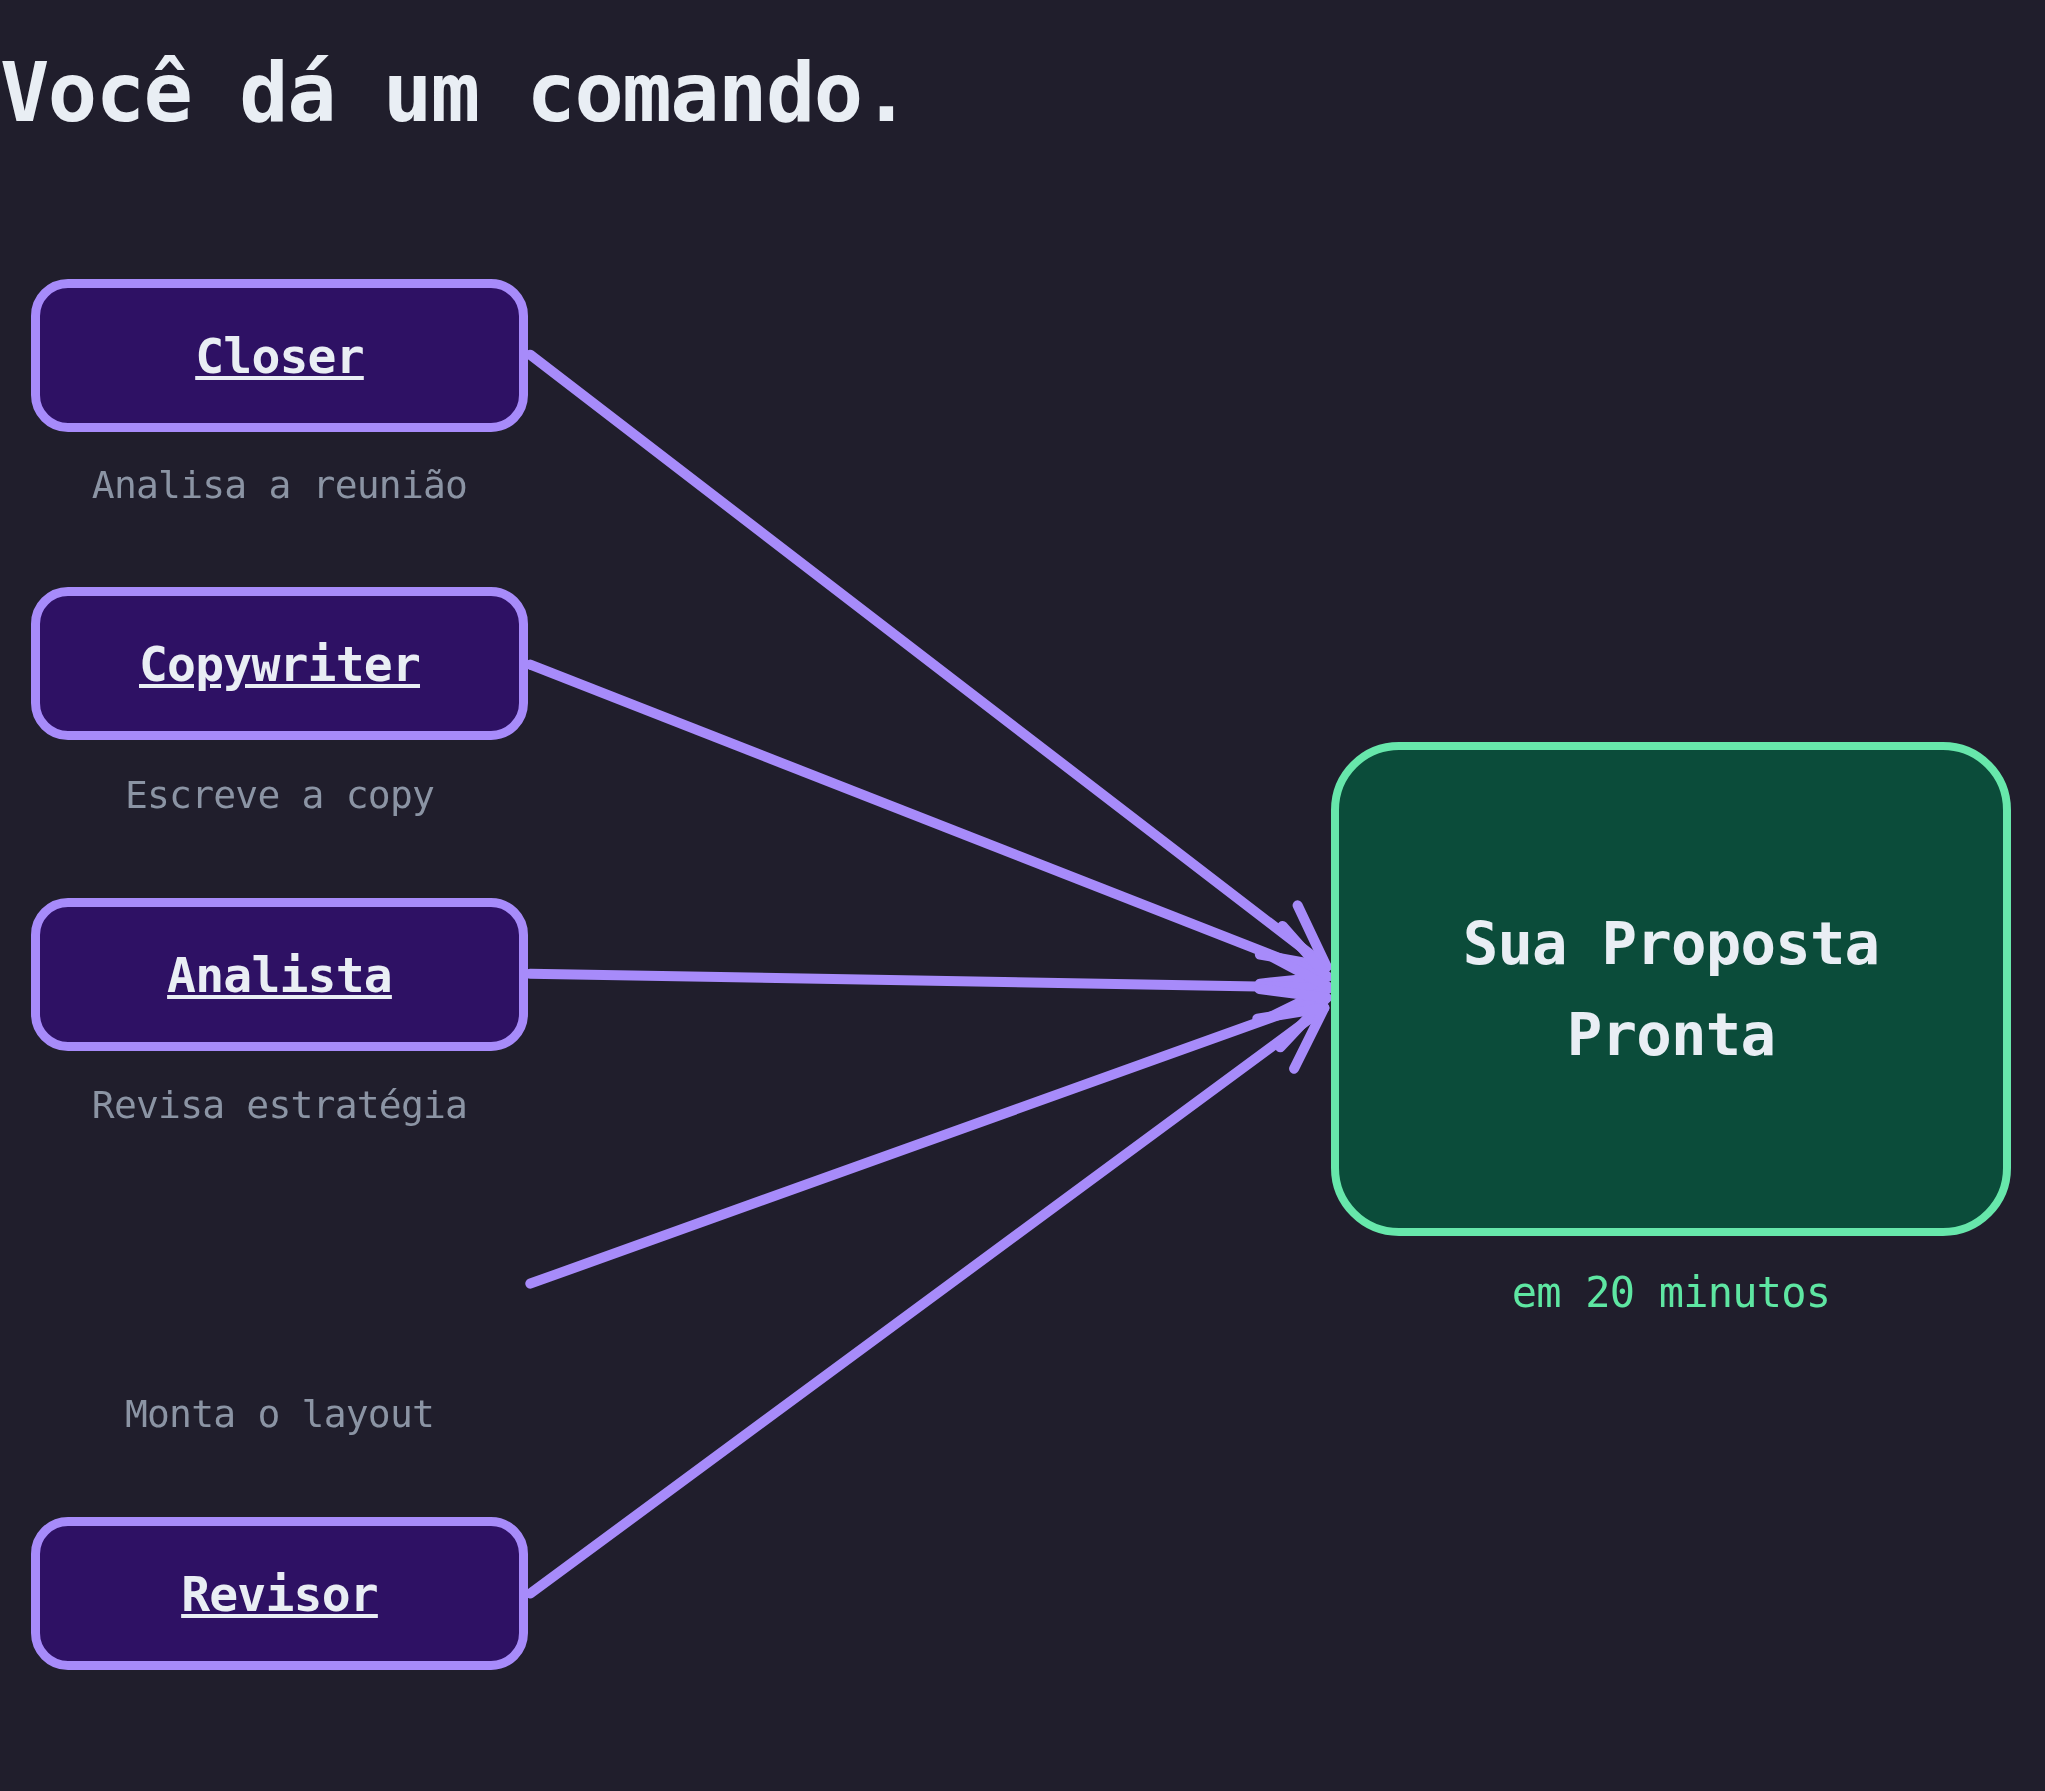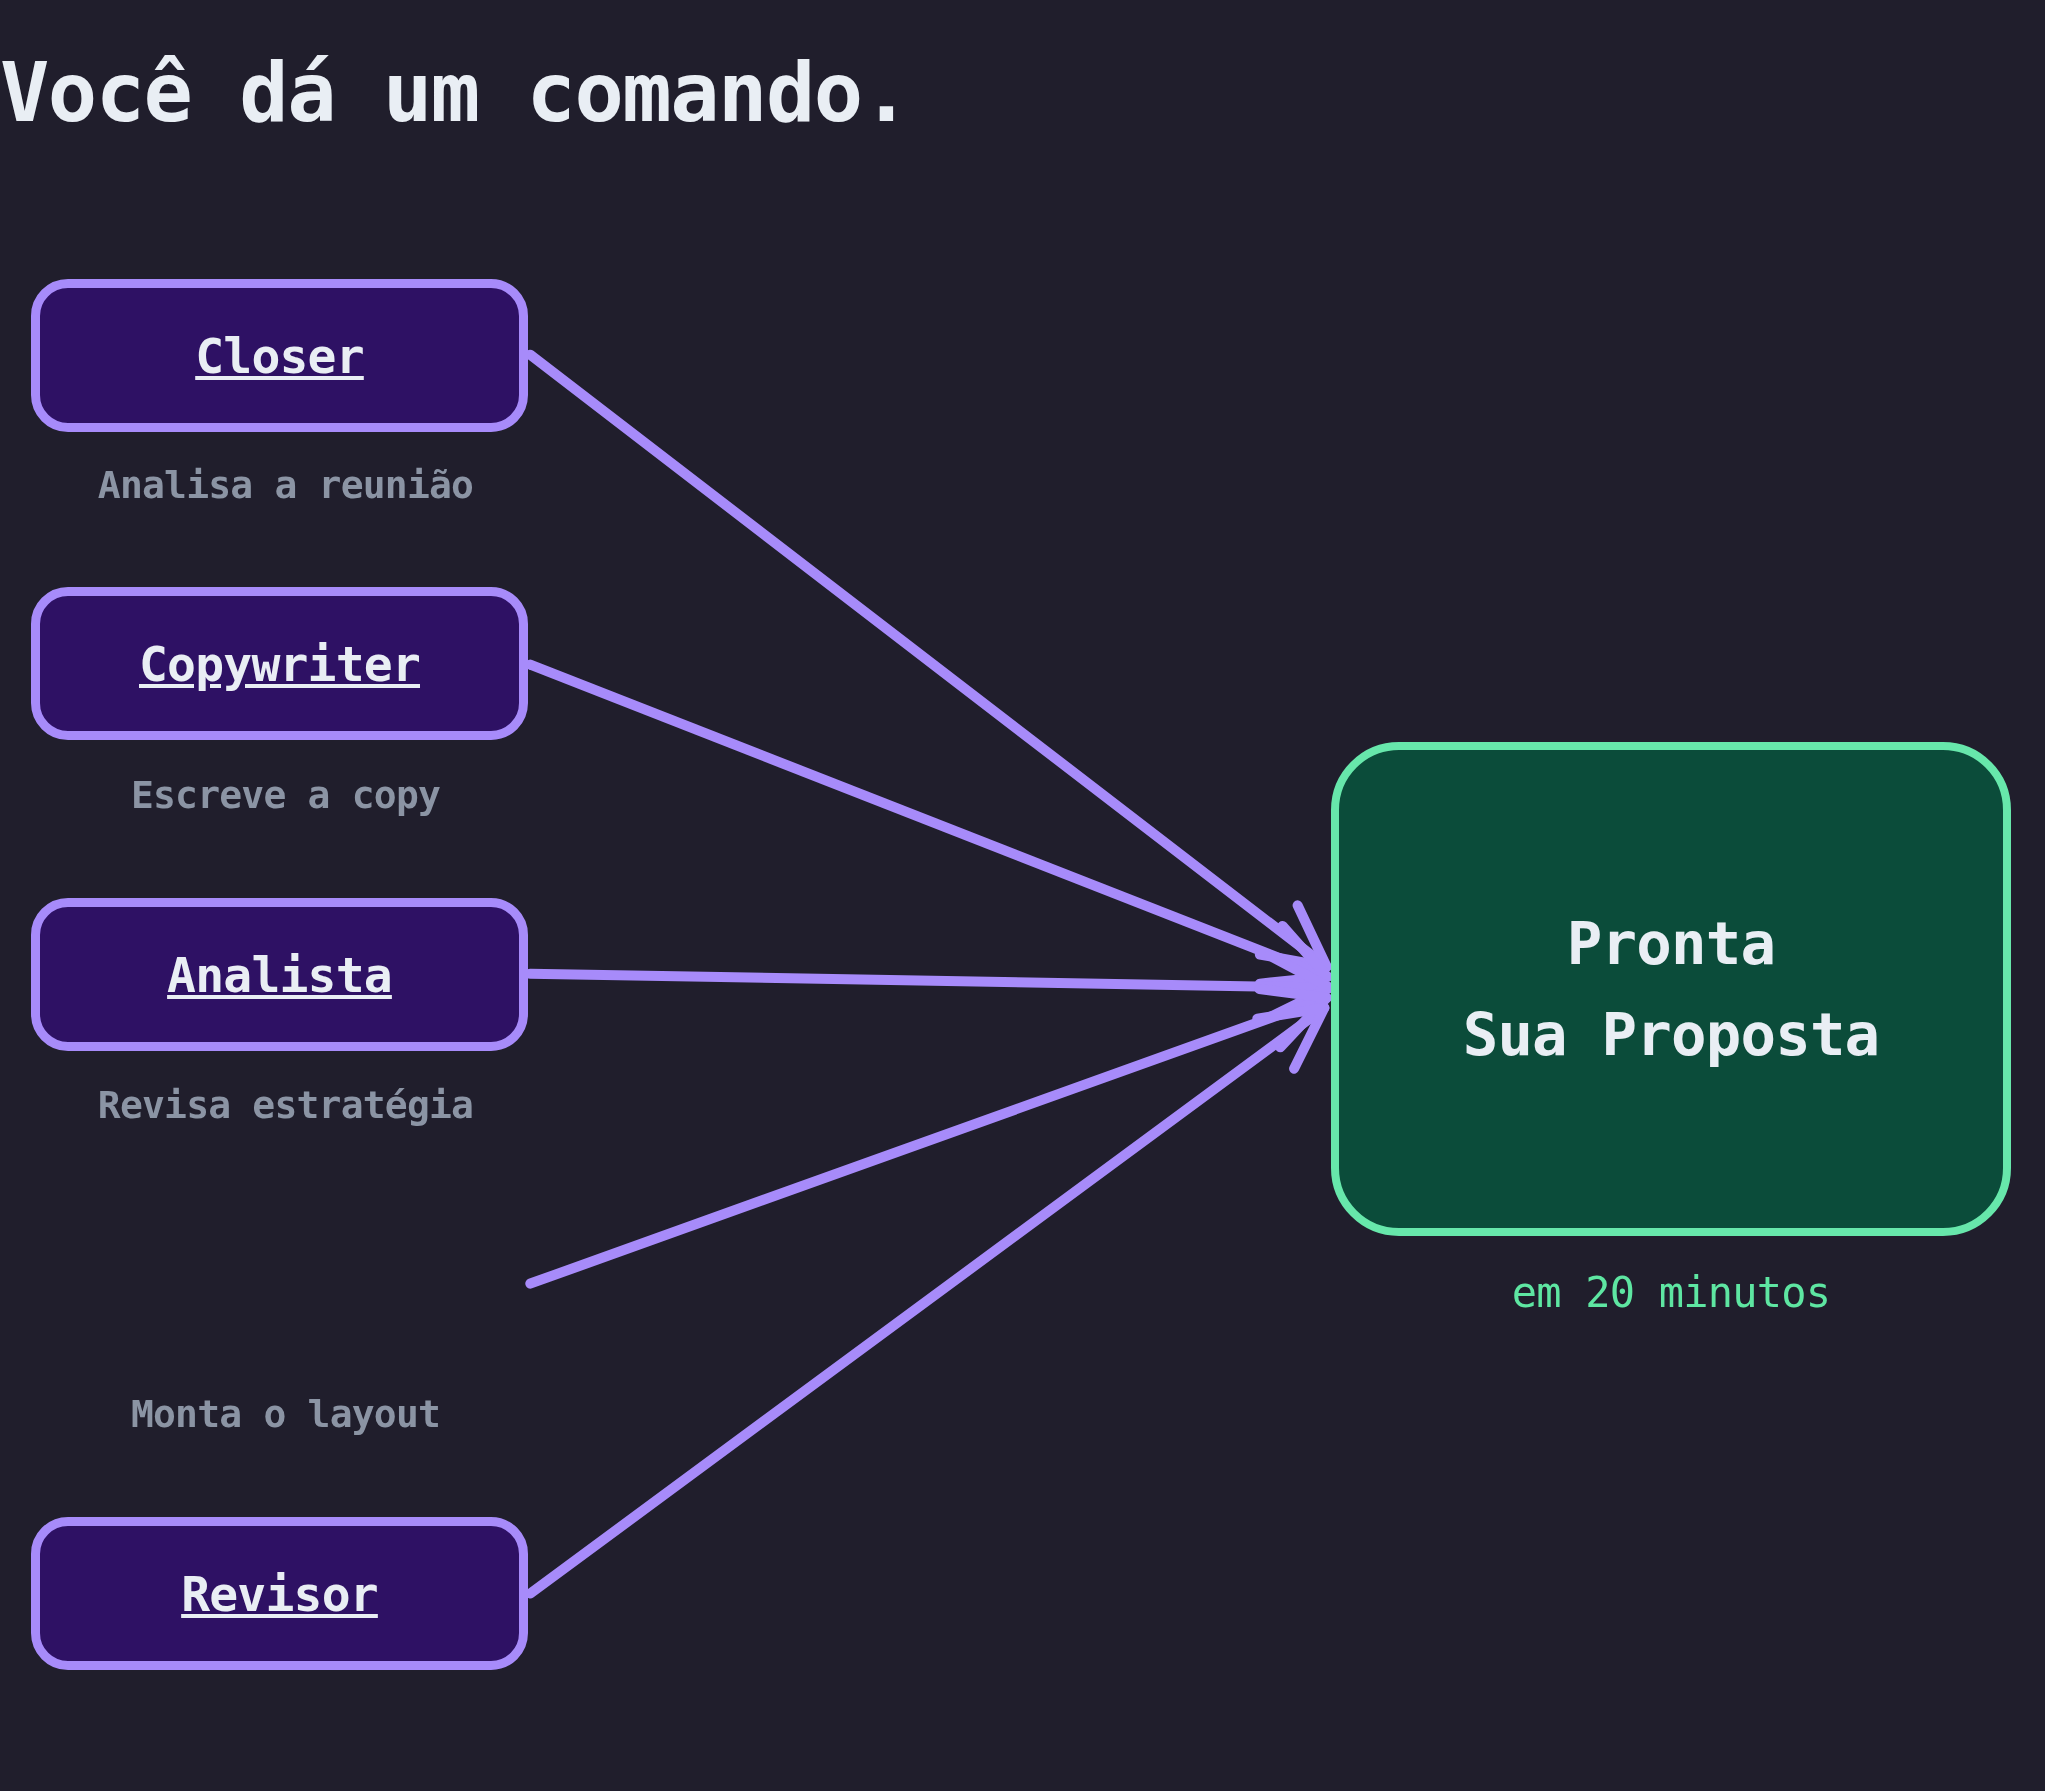--- a/index.html
+++ b/index.html
@@ -30,22 +30,22 @@
     position:absolute;left:31px;width:497px;height:153px;z-index:2;
     background:var(--card-fill,#2e1164);
     border:9.3px solid var(--purple,#a78bfa);
     border-radius:37px;
     display:flex;align-items:center;justify-content:center;
   }
   .agent-label{
     font-size:48px;font-weight:bold;color:var(--text,#e9eef4);letter-spacing:-0.8px;text-decoration:underline;
   }
   .agent-desc{
-    position:absolute;left:37px;width:497px;z-index:2;
-    text-align:center;font-size:38px;font-weight:bold;line-height:1.2;
+    position:absolute;left:31px;width:497px;z-index:2;
+    text-align:center;font-size:38px;font-weight:normal;line-height:1.2;
     color:var(--muted,#8b94a4);letter-spacing:-0.8px;
   }
 
   .output{
     position:absolute;left:1331px;top:742px;width:680px;height:494px;z-index:2;
     background:var(--green-fill,#0b4c3a);
     border:8.5px solid var(--green-border,#67e7ab);
     border-radius:68px;
     display:flex;flex-direction:column;align-items:center;justify-content:center;
   }
@@ -95,19 +95,19 @@
   </div>
   <div class="agent-desc" style="top:1083px">Revisa estratégia</div>
 
   <div class="agent-desc" style="top:1392px">Monta o layout</div>
 
   <div class="agent" style="top:1517px">
     <span class="agent-label">Revisor</span>
   </div>
 
   <div class="output">
+    <span class="output-line">Sua Proposta</span>
     <span class="output-line">Pronta</span>
-    <span class="output-line">Sua Proposta</span>
   </div>
   <div class="output-caption">em 20 minutos</div>
 
 </div>
 
 
 </body></html>

